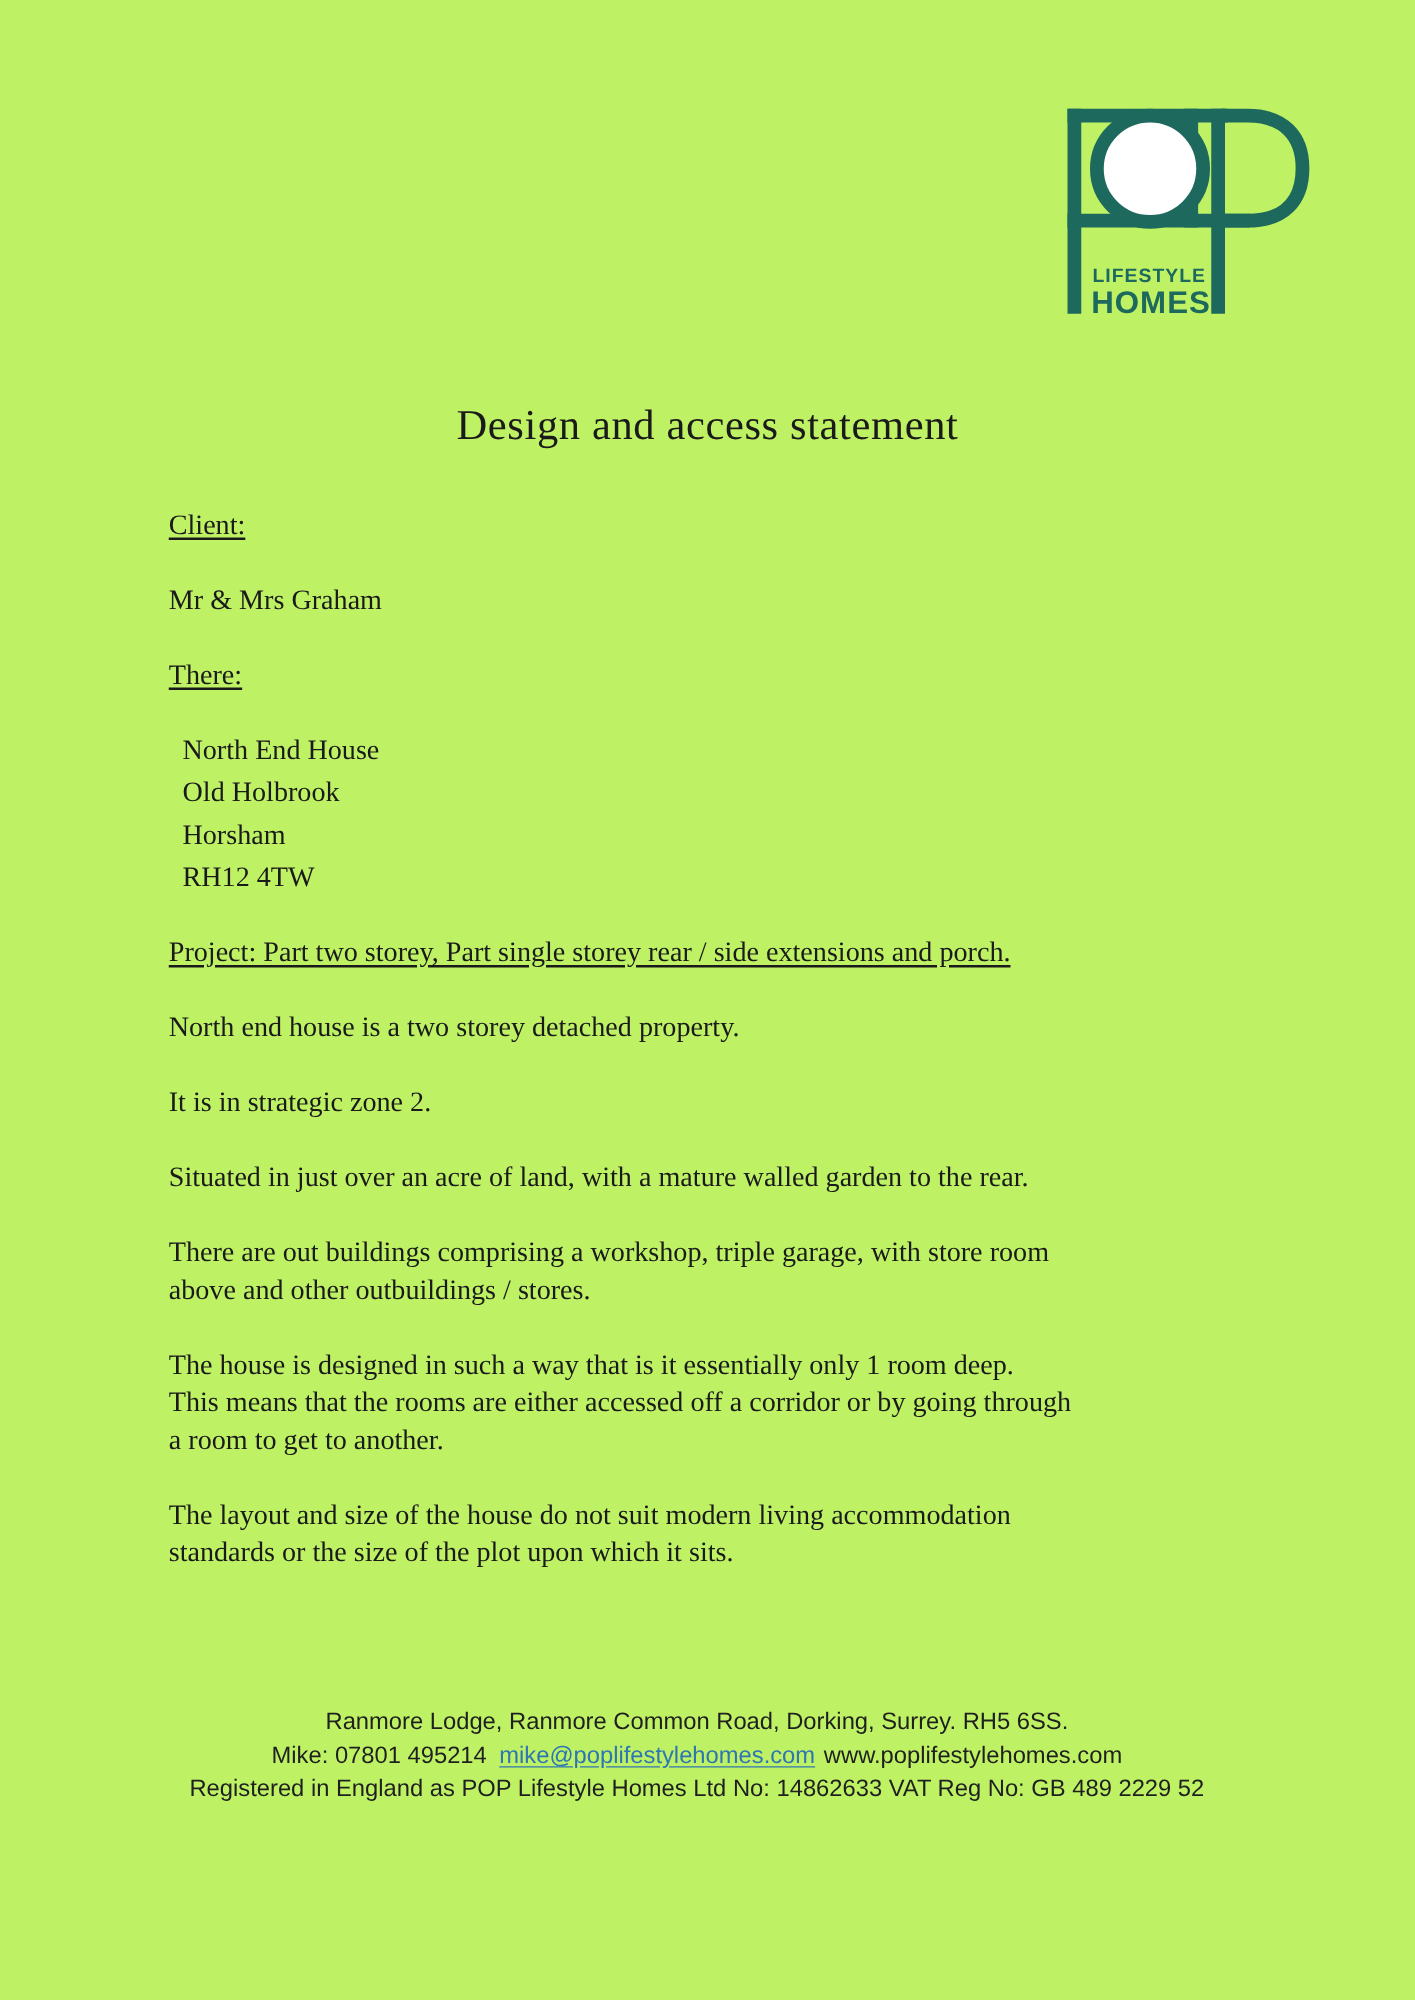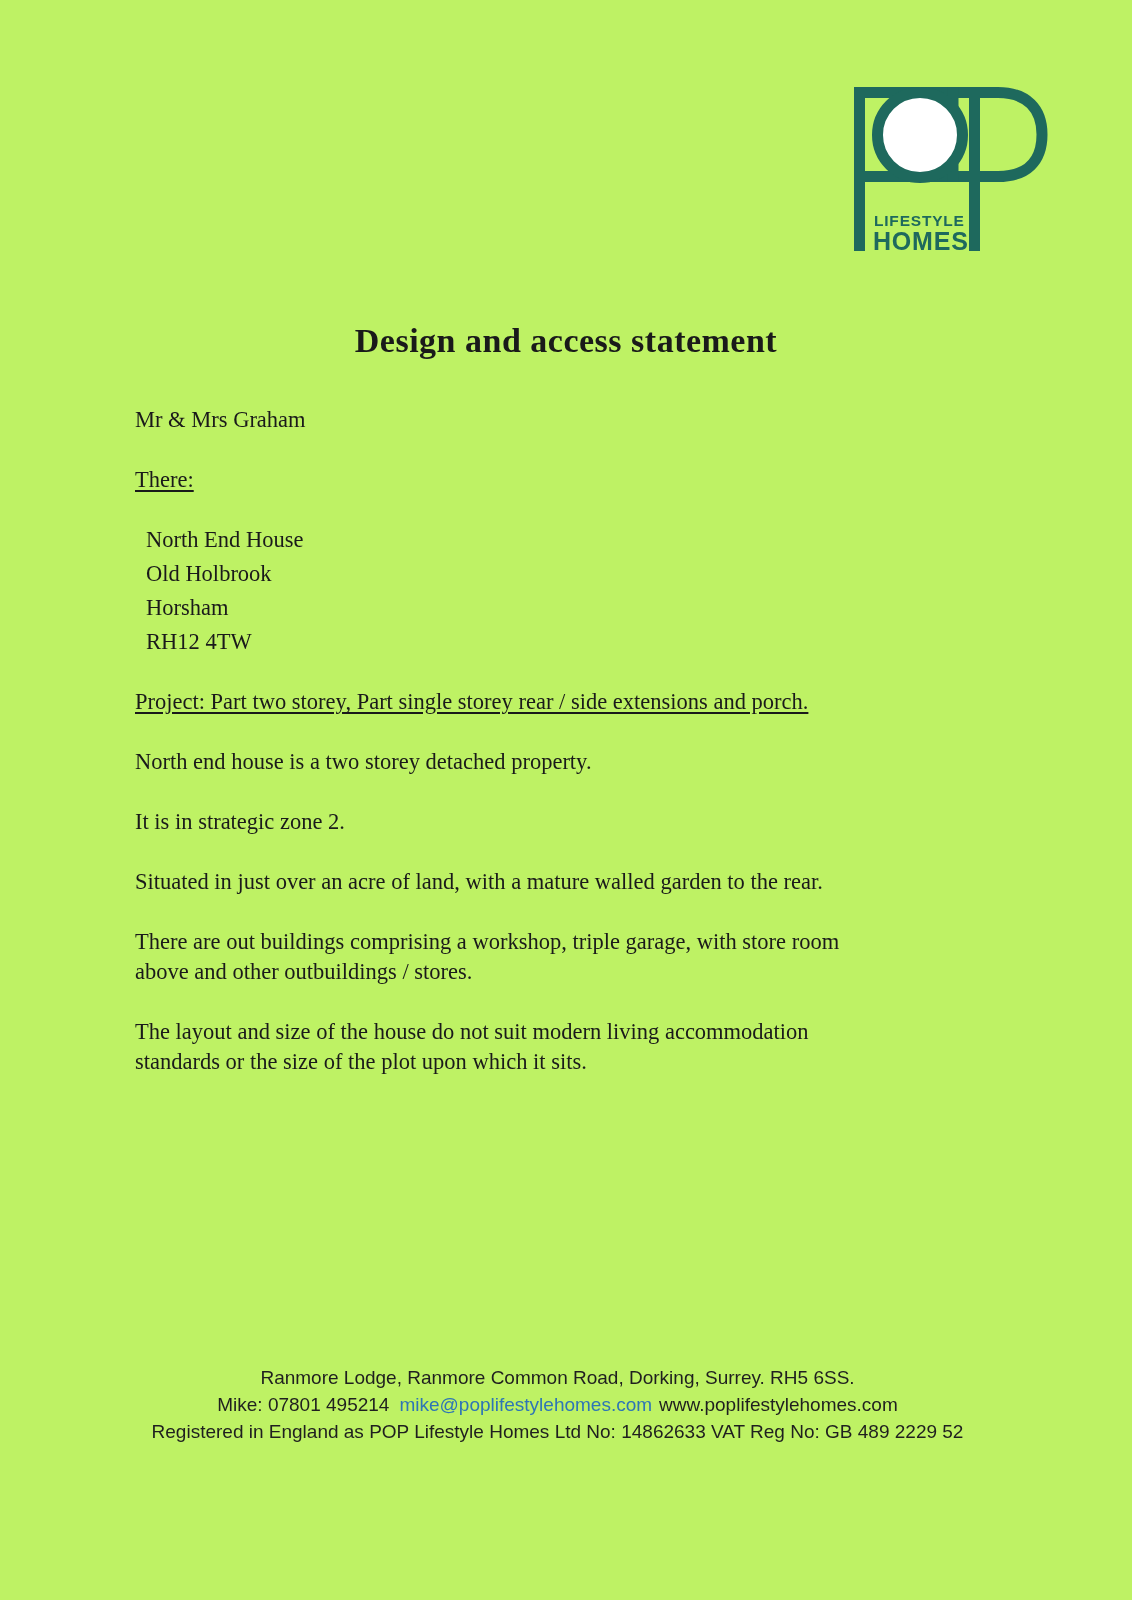--- a/index.html
+++ b/index.html
@@ -33,21 +33,21 @@
     fill:var(--accent);
     font-family:"Liberation Sans", sans-serif;
     font-weight:bold;
   }
   .logo .t-lifestyle{font-size:15.5px;letter-spacing:0.8px;}
   .logo .t-homes{font-size:25px;letter-spacing:0.8px;}
   
   h1.title{
     margin:64px 0 42px 0;
     font-size:34px;
-    font-weight:bold;
+    font-weight:normal;
     line-height:44px;
     text-align:center;
     letter-spacing:0.5px;
   }
   
   .content{
     margin-left:135px;
     width:845px;
     font-size:22.5px;
     line-height:30px;
@@ -65,20 +65,21 @@
     width:845px;
     text-align:center;
     font-family:"Liberation Sans", sans-serif;
     font-size:19px;
     line-height:27px;
     color:#1f1f1f;
   }
   .footer p{margin:0;}
   .email-link{
     color:var(--link);
+    text-decoration:underline;
     text-underline-offset:3px;
     cursor:pointer;
     margin:0 7px 4px 10px;
   }
 </style>
 </head>
 <body>
 
 <div class="page">
 
@@ -100,38 +101,42 @@
 
       <text class="t-lifestyle" x="22" y="140.5">LIFESTYLE</text>
       <text class="t-homes" x="21" y="165">HOMES</text>
     </svg>
   </div>
 
   <h1 class="title">Design and access statement</h1>
 
   <main class="content">
 
+    <p class="u">Client:</p>
     <p>Mr &amp; Mrs Graham</p>
 
     <p class="u">There:</p>
 
     <div class="address">
       <p>North End House</p>
       <p>Old Holbrook</p>
       <p>Horsham</p>
       <p>RH12 4TW</p>
     </div>
 
     <p class="u">Project: Part two storey, Part single storey rear / side extensions and porch.</p>
 
     <p class="para">North end house is a two storey detached property.</p>
     <p class="para">It is in strategic zone 2.</p>
     <p class="para">Situated in just over an acre of land, with a mature walled garden to the rear.</p>
     <p class="para">There are out buildings comprising a workshop, triple garage, with store room
 above and other outbuildings / stores.</p>
+    <p class="para">The house is designed in such a way that is it essentially only 1 room deep.
+This means that the rooms are either accessed off a corridor or by going through
+a room to get to another.</p>
     <p class="para">The layout and size of the house do not suit modern living accommodation
 standards or the size of the plot upon which it sits.</p>
 
   </main>
 
   <footer class="footer">
     <p>Ranmore Lodge, Ranmore Common Road, Dorking, Surrey. RH5 6SS.</p>
     <p><span>Mike: 07801 495214</span><a class="email-link">mike@poplifestylehomes.com</a><span>www.poplifestylehomes.com</span></p>
     <p>Registered in England as POP Lifestyle Homes Ltd No: 14862633 VAT Reg No: GB 489 2229 52</p>
   </footer>

